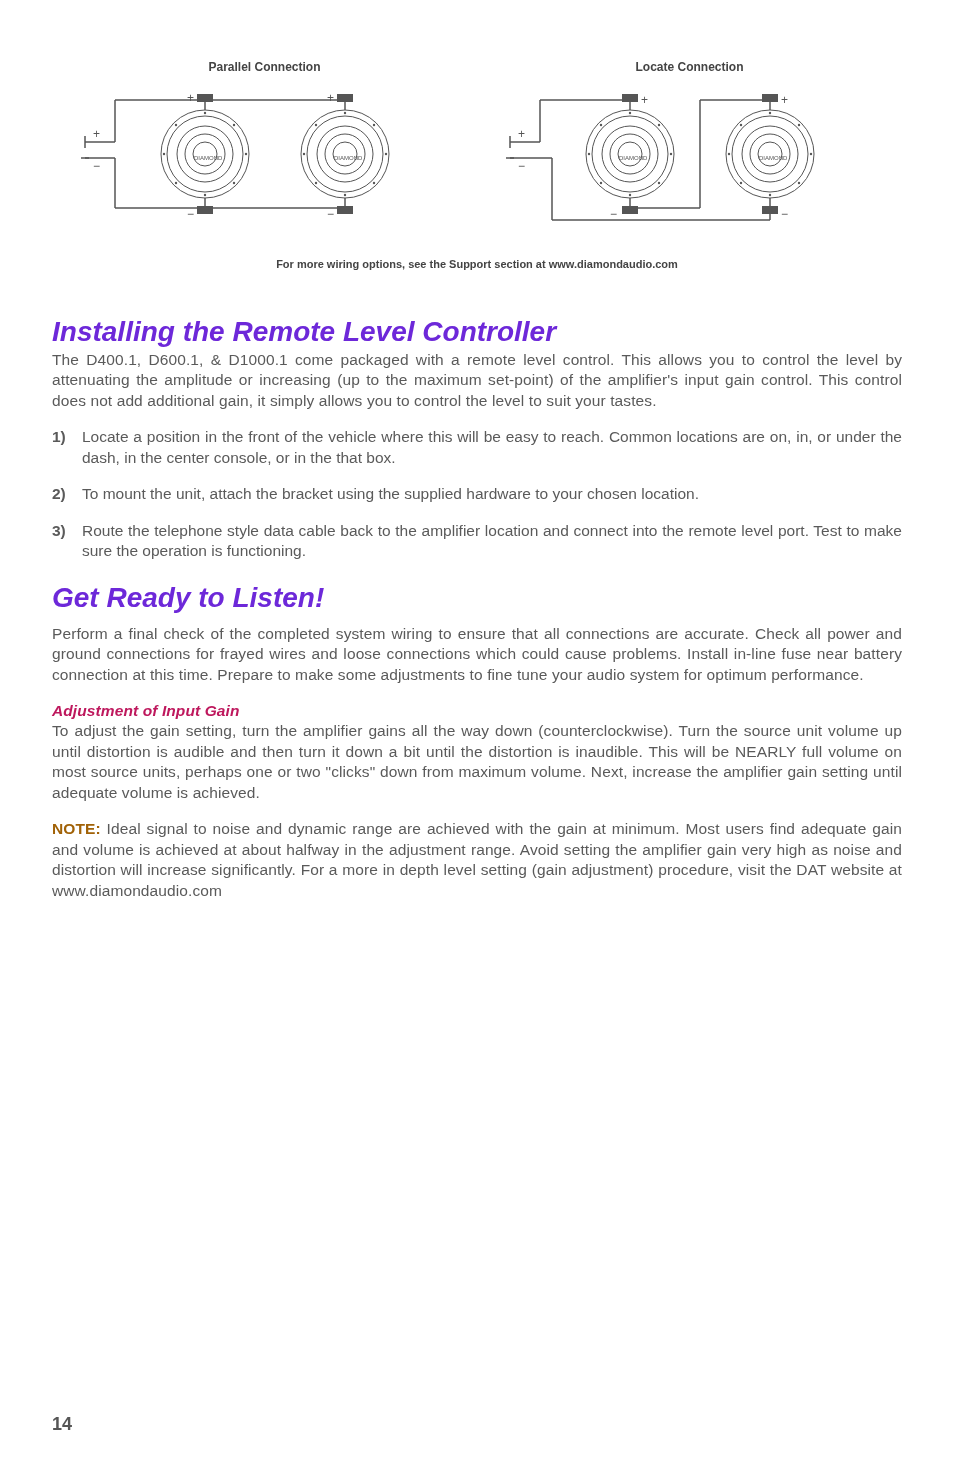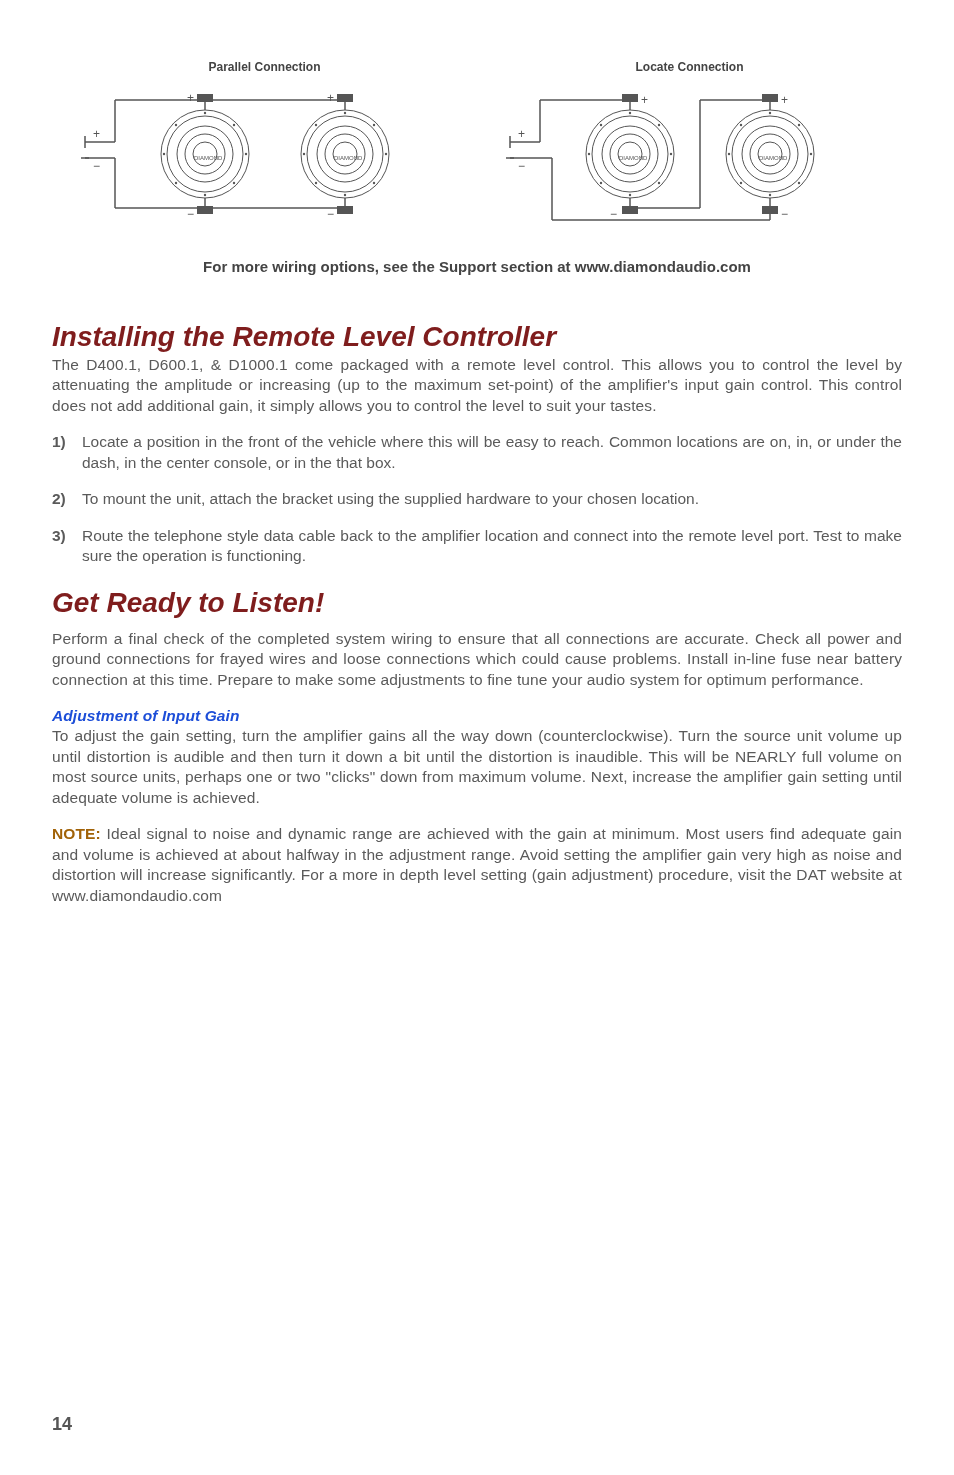--- a/index.html
+++ b/index.html
@@ -22,31 +22,31 @@
   }
   .diagram-label {
     font-weight: bold;
     font-size: 12px;
     color: #444;
     margin-bottom: 6px;
   }
   .wiring-note {
     text-align: center;
     font-weight: bold;
-    font-size: 15px;
+    font-size: 11px;
     color: #444;
     margin-top: 28px;
     margin-bottom: 46px;
   }
   h1 {
     font-style: italic;
     font-weight: bold;
     font-size: 28px;
     margin: 0 0 2px 0;
-    color: #7f1d1d;
+    color: #6d28d9;
   }
   p {
     margin: 0 0 16px 0;
     font-size: 15.5px;
     line-height: 1.32;
     letter-spacing: 0.1px;
     text-align: justify;
   }
   ol {
     list-style: none;
@@ -65,21 +65,21 @@
     min-width: 30px;
   }
   .li-text {
     flex: 1;
   }
   .subhead {
     font-weight: bold;
     font-style: italic;
     font-size: 15.5px;
     margin-bottom: 0;
-    color: #1d4ed8;
+    color: #be185d;
   }
   .note-label {
     font-weight: bold;
     color: #a16207;
   }
   .page-num {
     position: absolute;
     bottom: 40px;
     left: 52px;
     font-weight: bold;

